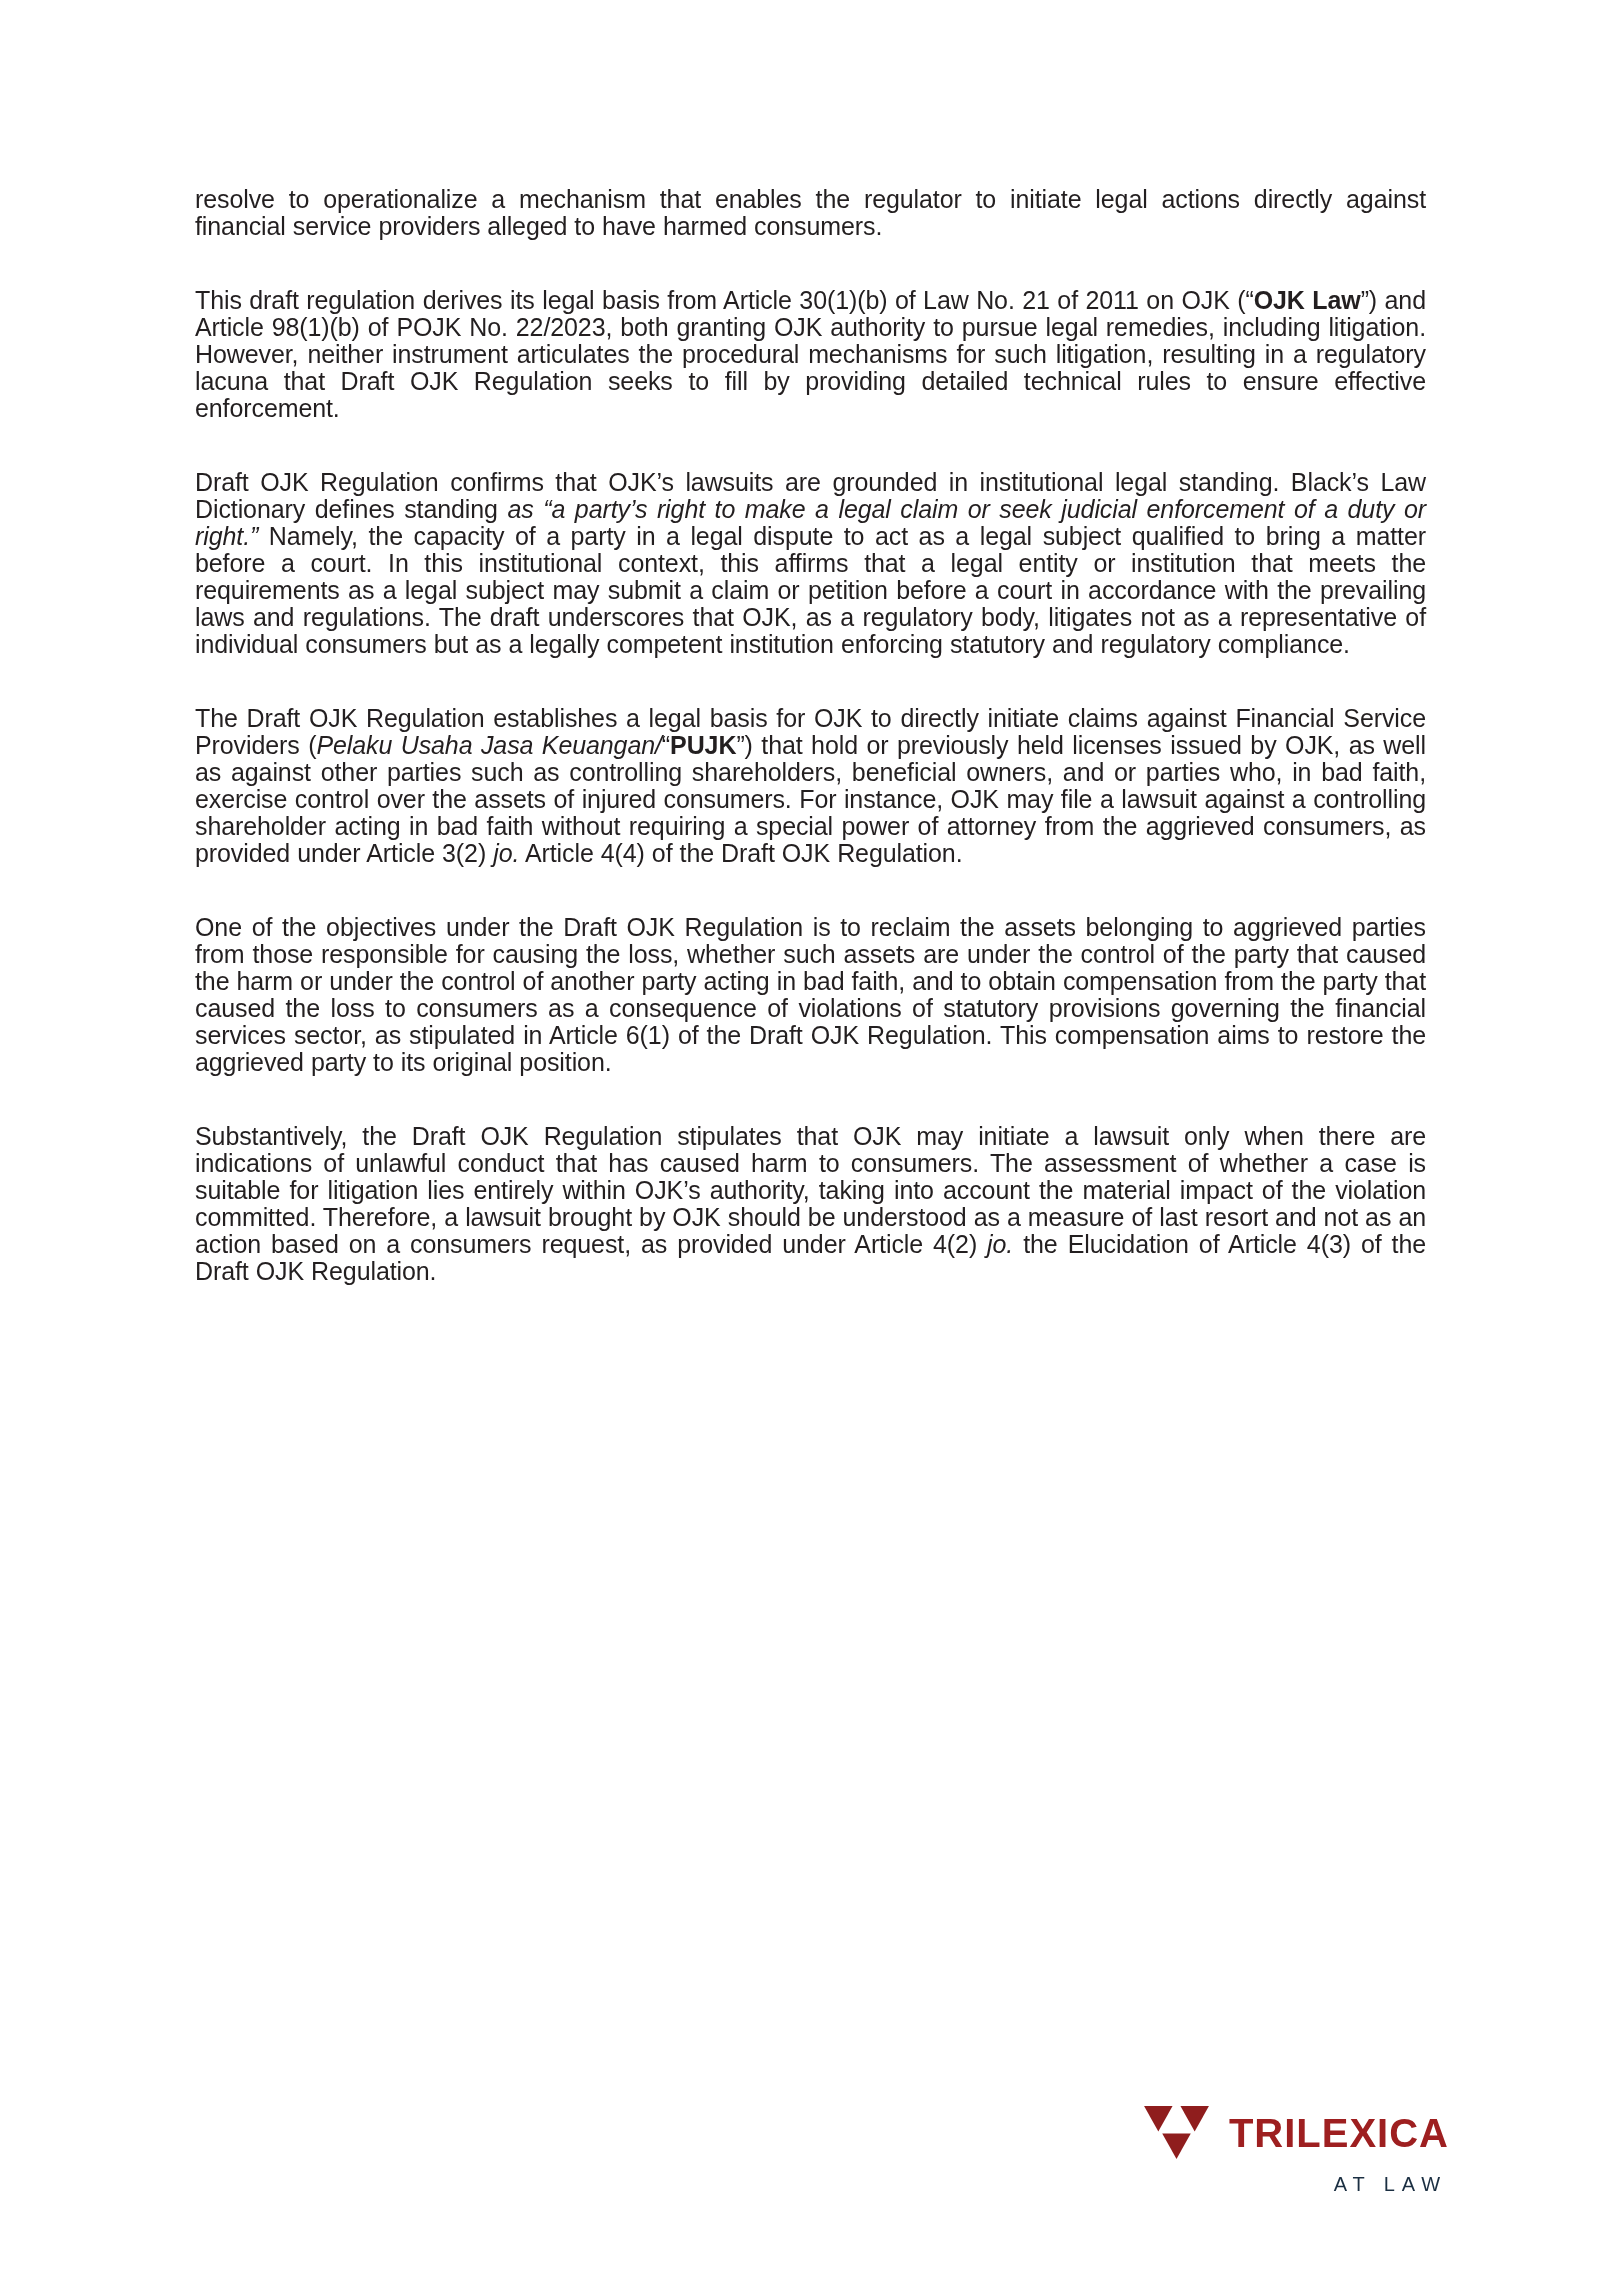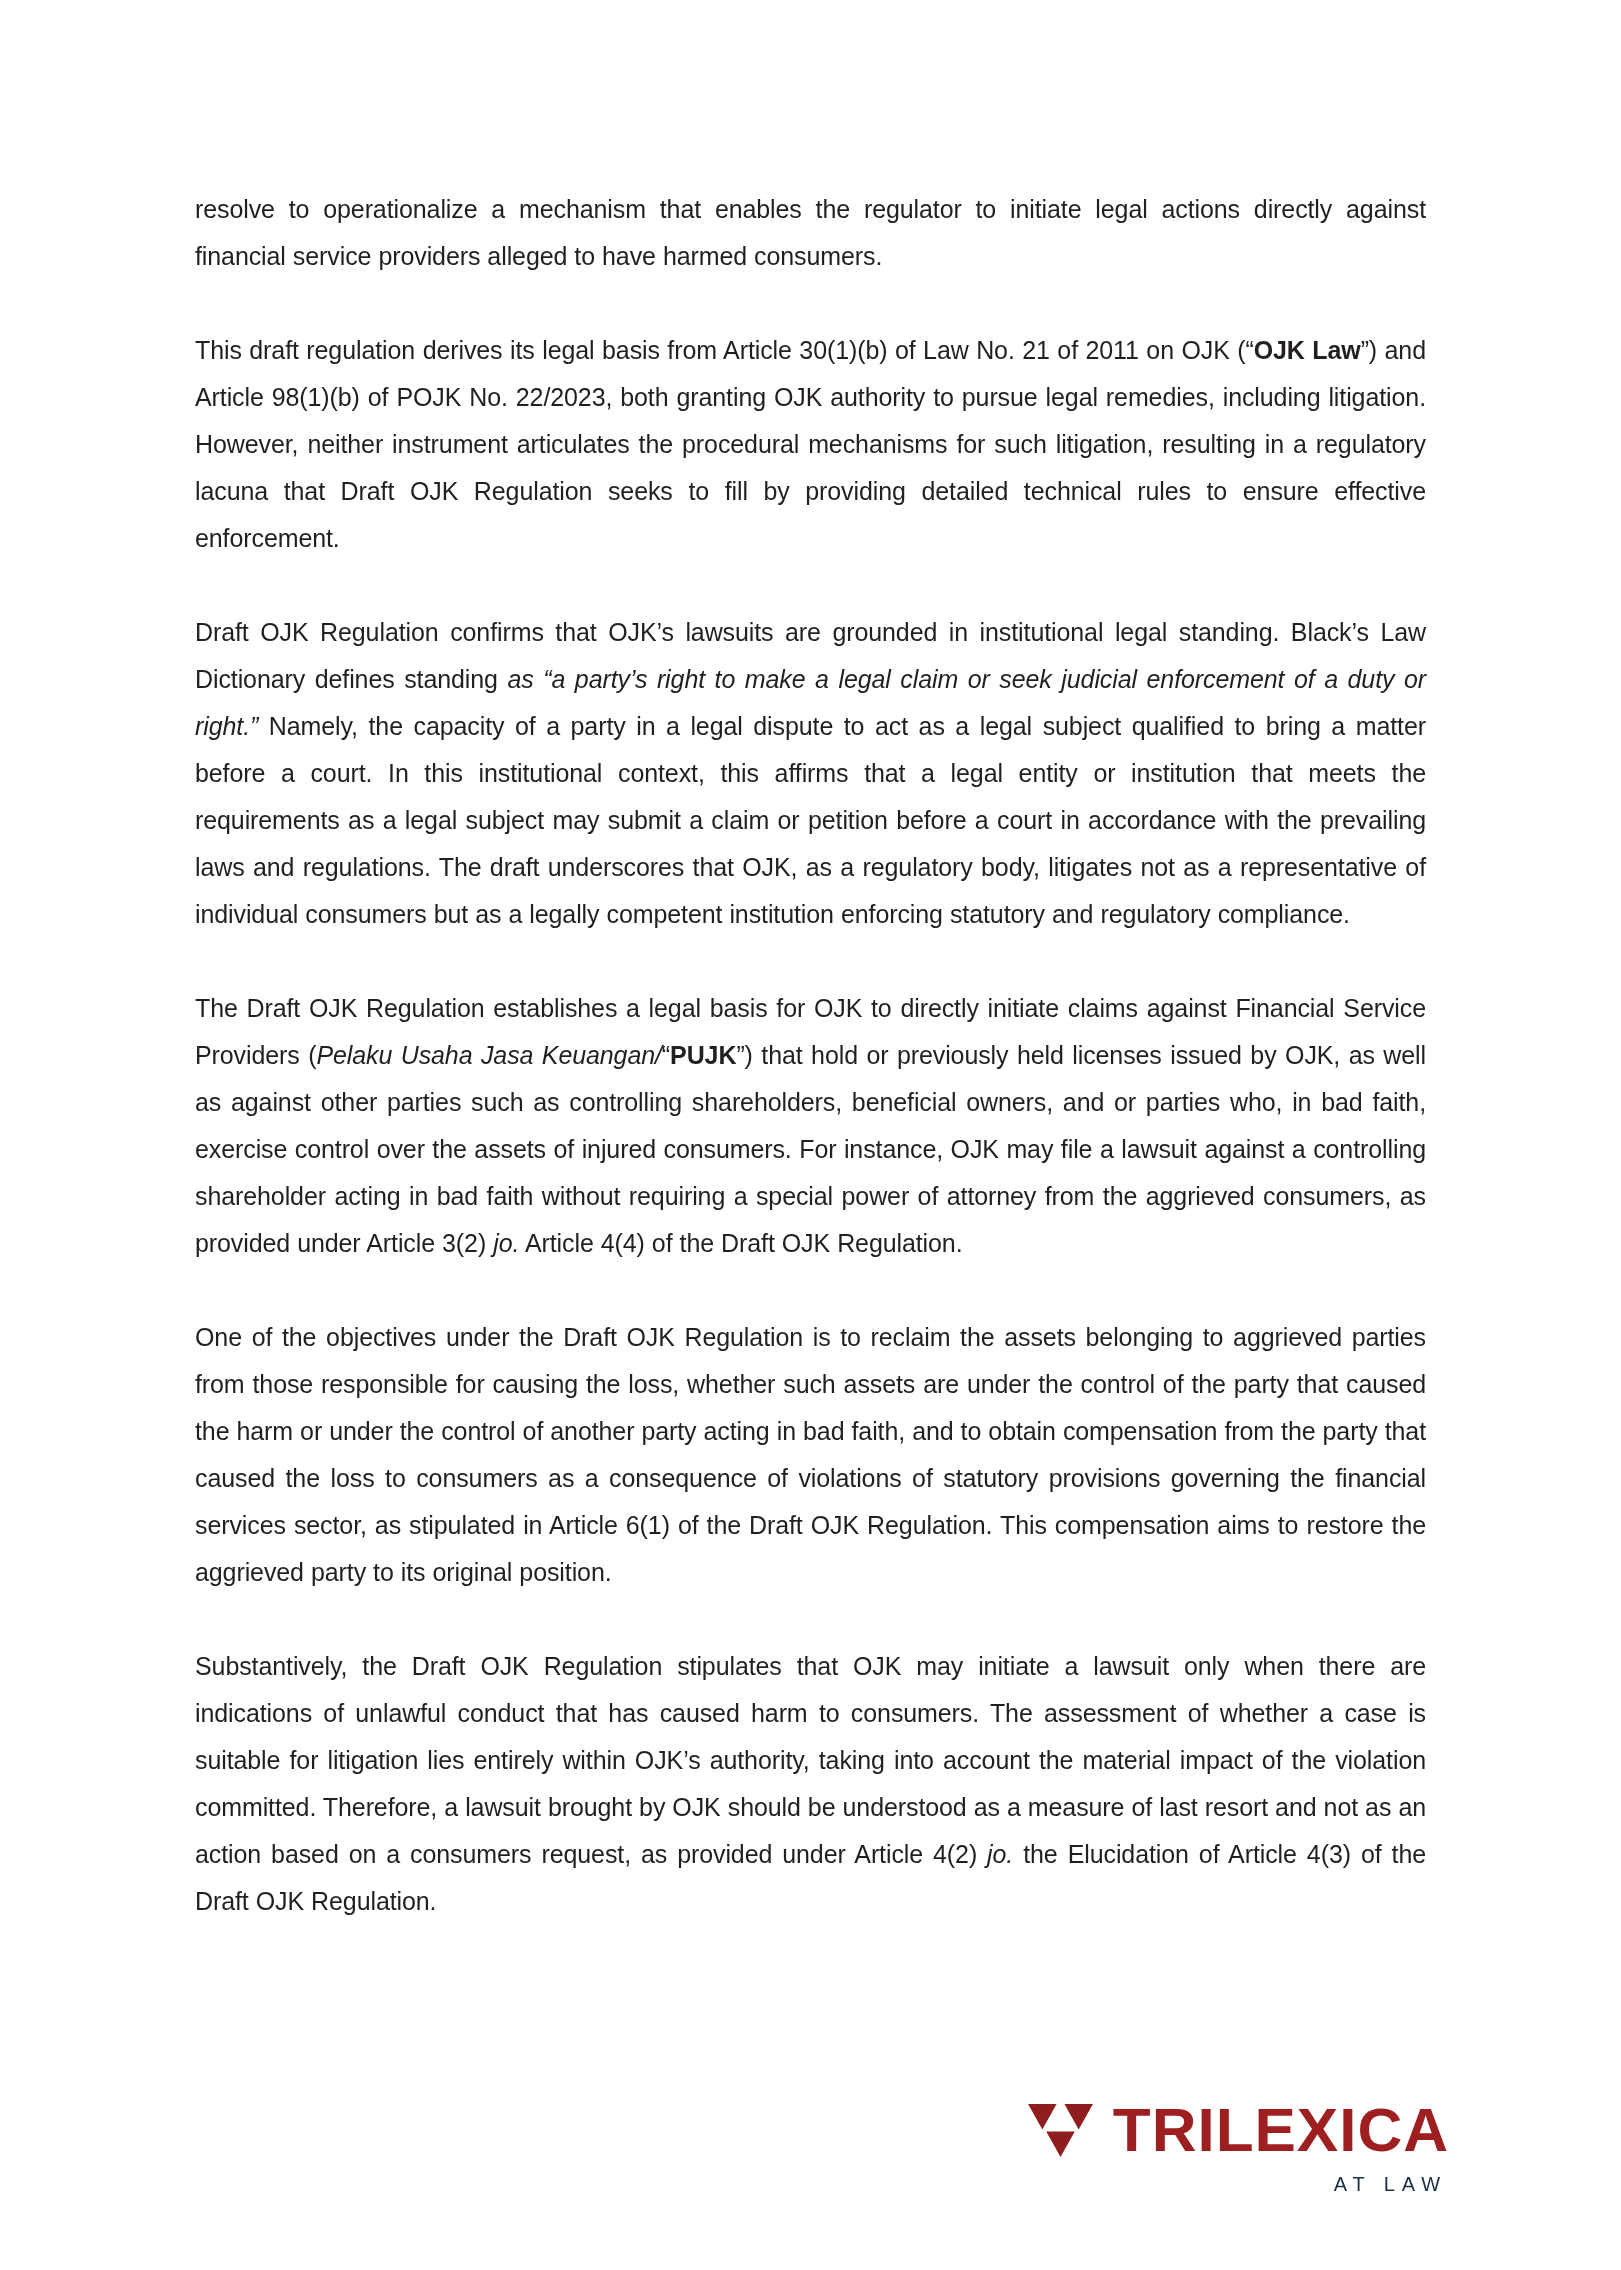--- a/index.html
+++ b/index.html
@@ -22,21 +22,21 @@
     overflow: hidden;
   }
   .content {
     position: absolute;
     left: 195px;
     top: 186px;
     width: 1231px;
   }
   .para {
     font-size: 25px;
-    line-height: 47px;
+    line-height: 27px;
     text-align: justify;
     text-justify: inter-word;
     margin: 0 0 47px 0;
     letter-spacing: -0.1px;
     word-spacing: 0.2px;
   }
   .para:last-of-type { margin-bottom: 0; }
   .para b, .para strong { font-weight: bold; }
   .para i, .para em { font-style: italic; }
 
@@ -54,21 +54,21 @@
     align-items: center;
     gap: 19.6px;
   }
   .logo-mark {
     display: block;
     width: 65px;
     height: 57px;
   }
   .logo-word {
     font-family: "Liberation Sans", sans-serif;
-    font-size: 62px;
+    font-size: 40px;
     font-weight: bold;
     letter-spacing: 1px;
     line-height: 1;
     color: #9e1f20;
     white-space: nowrap;
   }
   .logo-tagline {
     font-family: "Liberation Sans", sans-serif;
     font-size: 20px;
     font-weight: normal;

